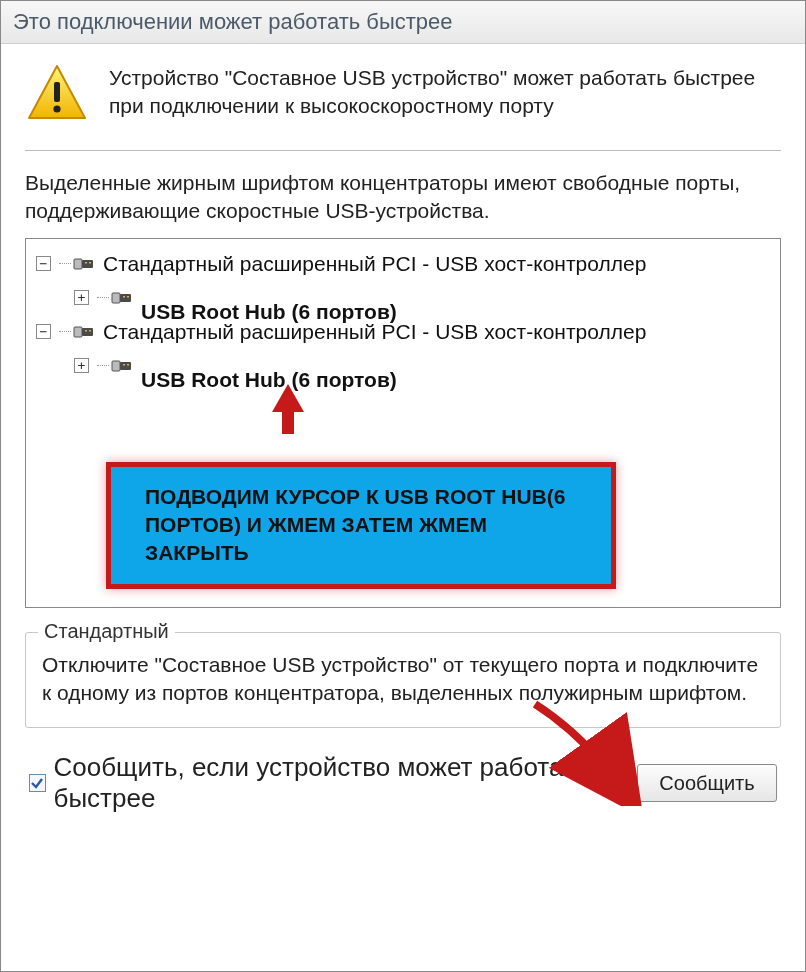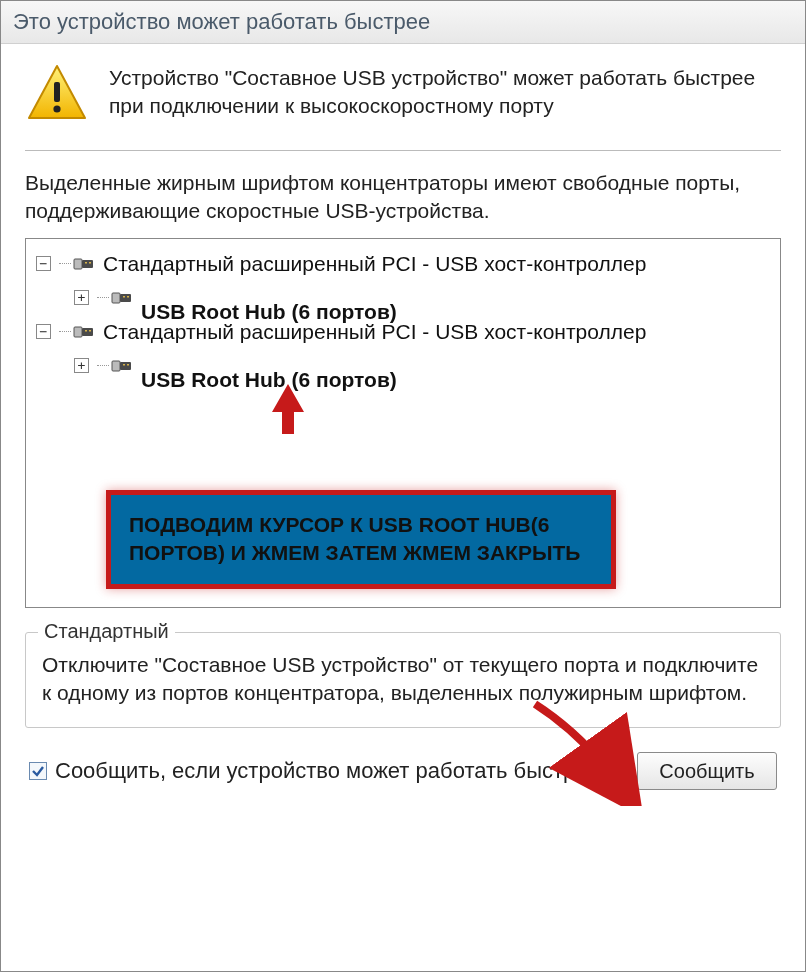--- a/index.html
+++ b/index.html
@@ -101,22 +101,22 @@
       flex-shrink:0;
       margin-right: 8px;
     }
     .bold { font-weight: 700; margin-top: 28px; }
     .callout {
       position: absolute;
       left: 80px;
       bottom: 18px;
       width: 510px;
       border: 5px solid #c61a1a;
-      background: #0369a1;
-      padding: 16px 18px;
+      background: #0ea5e9;
+      padding: 16px 34px;
       box-shadow: 0 0 10px rgba(198,26,26,0.4);
     }
     .callout-text {
       font-size: 21px;
       font-weight: 700;
       color: #111;
       line-height: 1.35;
       text-transform: uppercase;
     }
     .red-arrow-up {
@@ -161,21 +161,21 @@
       height: 18px;
       border: 1px solid #6a8ab0;
       background: #f3f7fb;
       display: inline-flex;
       align-items: center;
       justify-content: center;
       cursor: pointer;
     }
     .checkbox svg { display:block; }
     .checkbox-label {
-      font-size: 22px;
+      font-size: 26px;
       color: #222;
     }
     .close-btn {
       margin-left: auto;
       min-width: 140px;
       height: 38px;
       border: 1px solid #8a8a8a;
       background: linear-gradient(#fdfdfd, #e6e6e6);
       font-size: 20px;
       color: #222;
@@ -189,21 +189,21 @@
       top: -56px;
       pointer-events:none;
     }
   </style>
 </head>
 <body>
 
 <div class="window">
 
   <div class="titlebar">
-    <span>Это устройство может работать быстрее</span>
+    <span>Это подключении может работать быстрее</span>
   </div>
 
   <div class="content">
 
     <div class="header-row">
       <div class="warning-icon">
         <svg viewBox="0 0 64 64" width="64" height="64">
           <defs>
             <linearGradient id="yg" x1="0" y1="0" x2="0" y2="1">
               <stop offset="0" stop-color="#fff27a"></stop>

